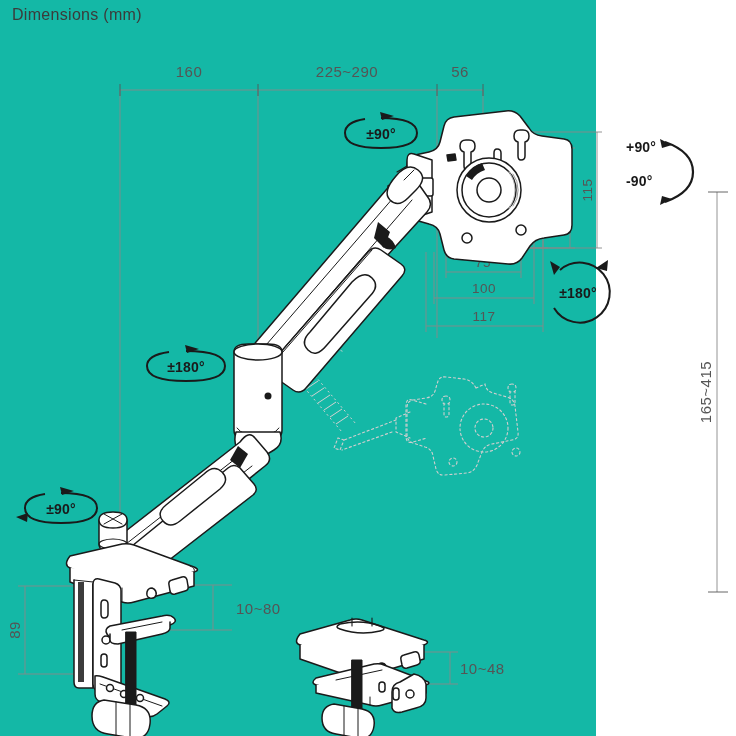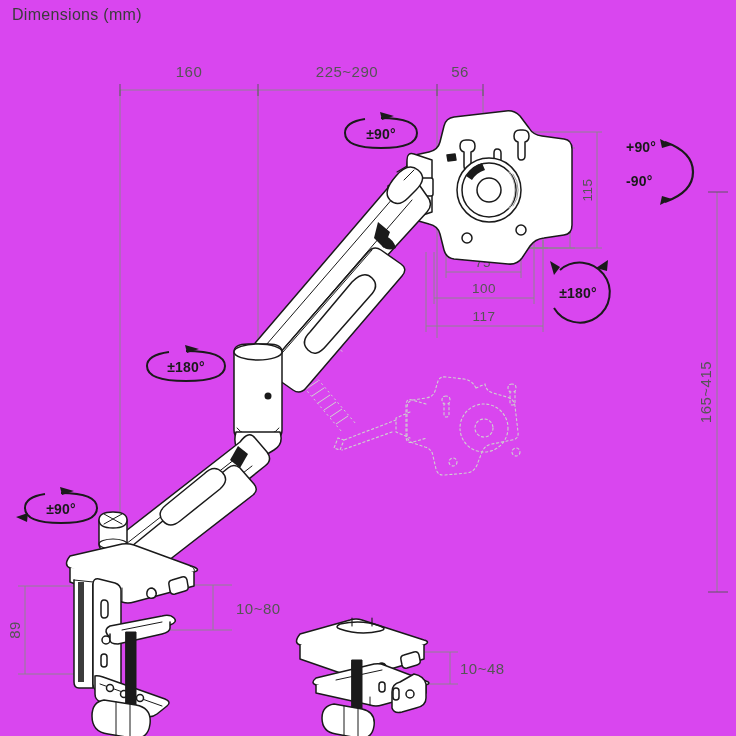--- a/index.html
+++ b/index.html
@@ -13,23 +13,23 @@
     height: 736px;
     font-family: "Liberation Sans", sans-serif;
     color: #3a3a3a;
     overflow: hidden;
     position: relative;
   }
   #sheet {
     position: absolute;
     left: 0;
     top: 0;
-    width: 736px;
+    width: 596px;
     height: 736px;
-    background: #d946ef;
+    background: #14b8a6;
   }
   #title {
     position: absolute;
     left: 12px;
     top: 6px;
     font-size: 16px;
     letter-spacing: 0.3px;
     color: #3b3b3b;
     white-space: nowrap;
   }

